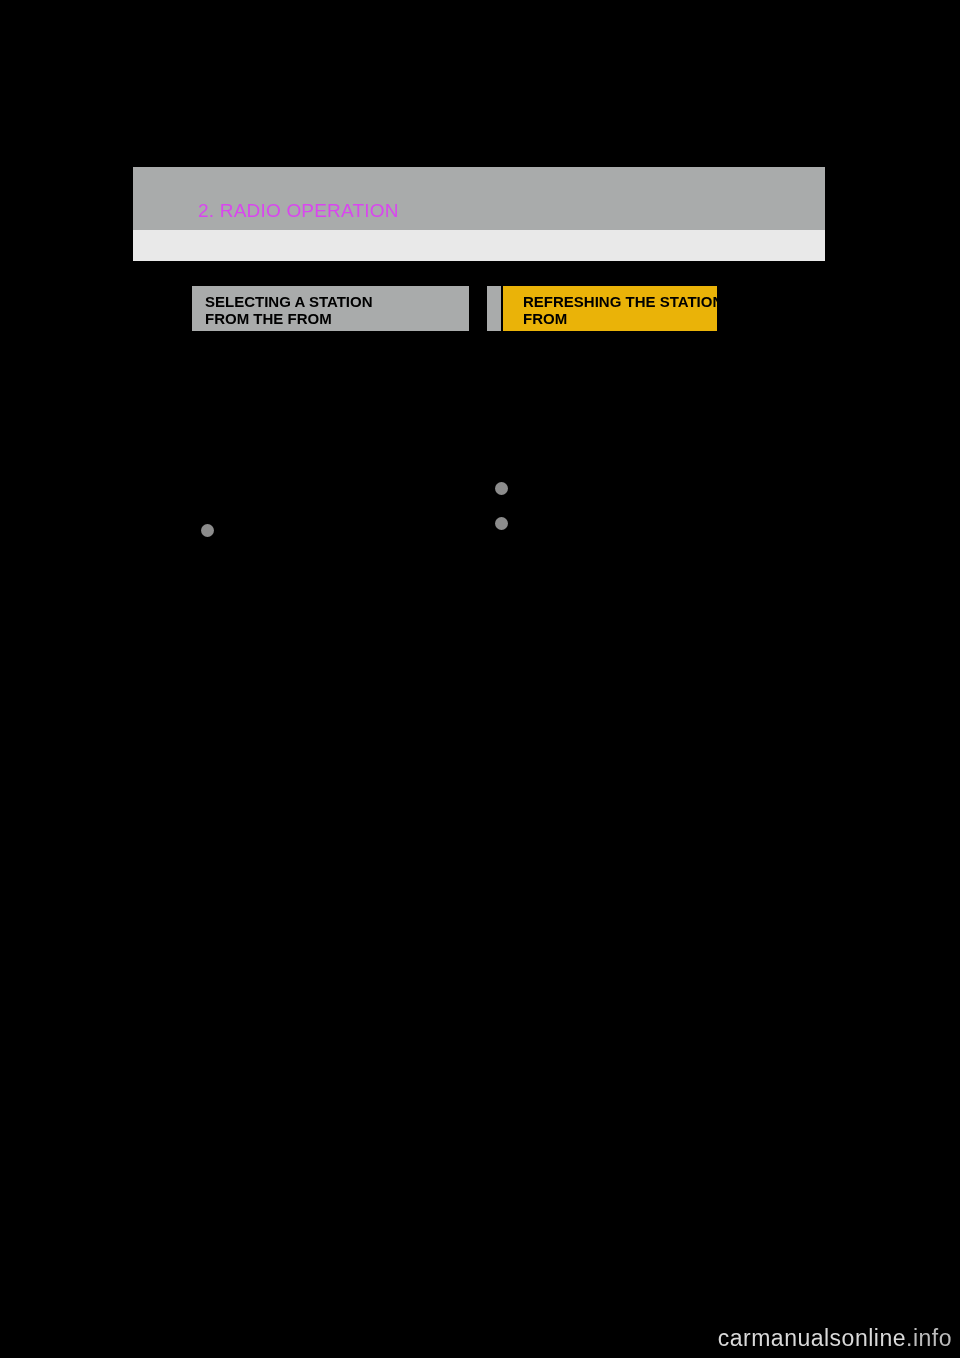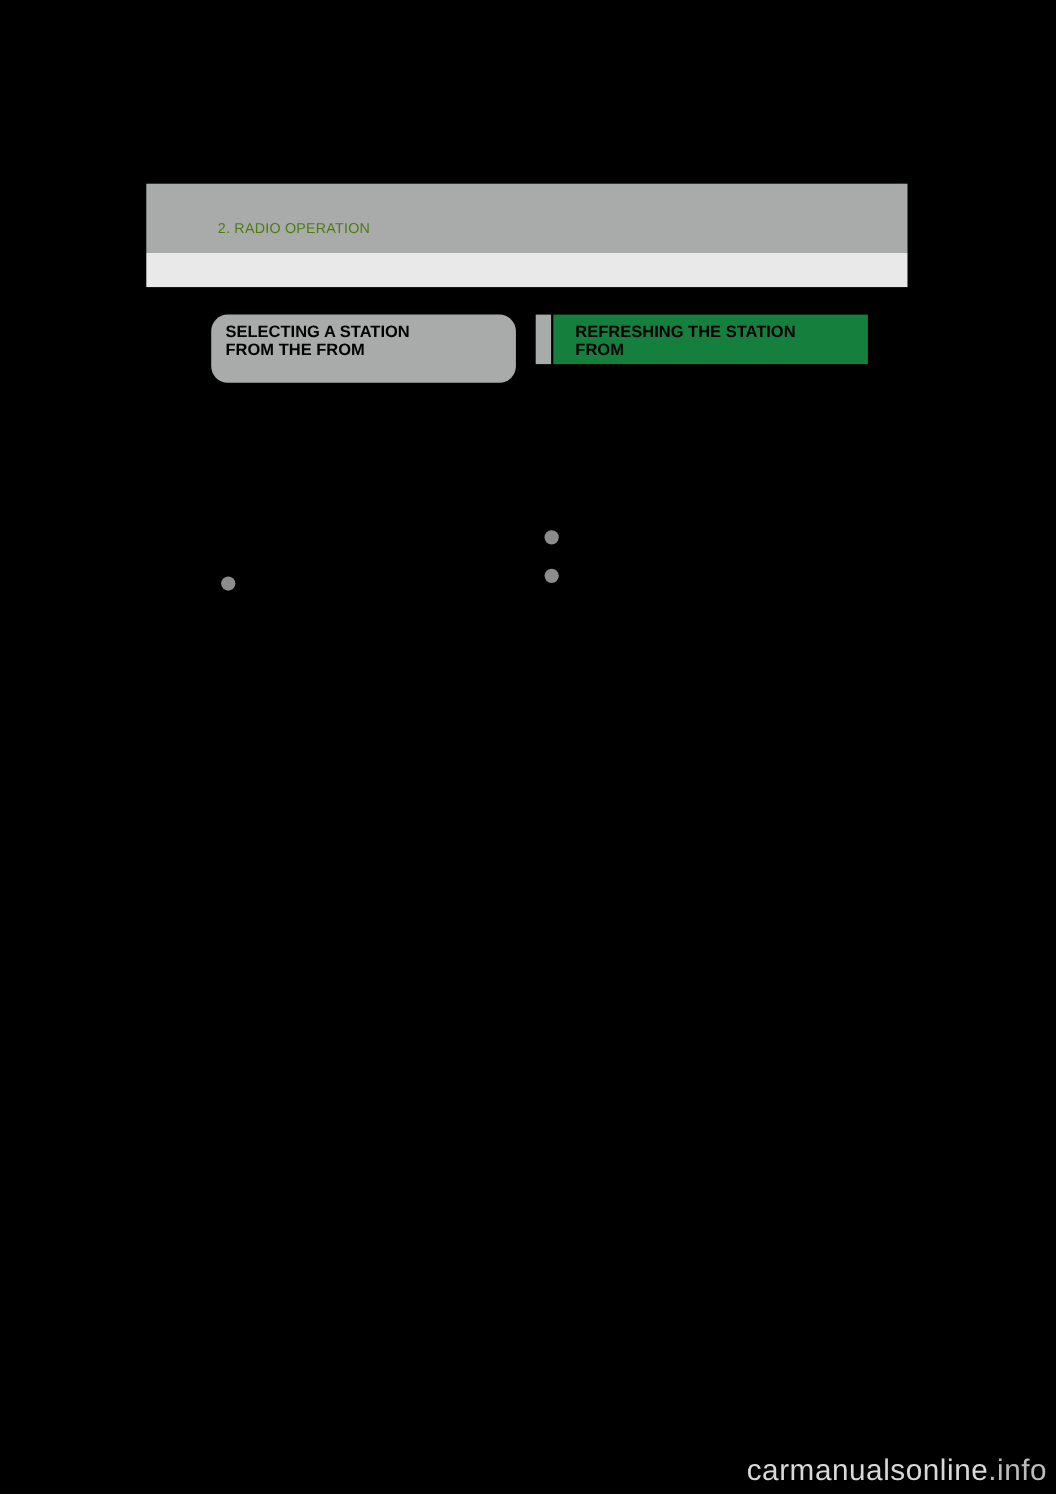--- a/index.html
+++ b/index.html
@@ -31,45 +31,44 @@
     left: 133px;
     top: 167px;
     width: 692px;
     height: 63px;
     background: #a9abab;
   }
   .header-title {
     position: absolute;
     left: 198px;
     top: 200px;
-    font-size: 13px;
-    color: #4d7c0f;
+    font-size: 19px;
+    color: #d946ef;
     letter-spacing: 0.2px;
     white-space: nowrap;
   }
 
   
   .header-strip {
     position: absolute;
     left: 133px;
     top: 230px;
     width: 692px;
     height: 31px;
     background: #e9e9e9;
   }
 
   
   .section-left {
     position: absolute;
     left: 192px;
     top: 286px;
     width: 277px;
-    height: 62px;
+    height: 45px;
     background: #a9abab;
-    border-radius: 15px;
   }
   .section-left-text {
     position: absolute;
     left: 13px;
     top: 7px;
     width: 255px;
     font-size: 15px;
     font-weight: bold;
     color: #000000;
     line-height: 17px;
@@ -81,23 +80,23 @@
     left: 487px;
     top: 286px;
     width: 14px;
     height: 45px;
     background: #a9abab;
   }
   .section-right {
     position: absolute;
     left: 503px;
     top: 286px;
-    width: 286px;
+    width: 214px;
     height: 45px;
-    background: #15803d;
+    background: #eab308;
   }
   .section-right-text {
     position: absolute;
     left: 20px;
     top: 7px;
     width: 235px;
     font-size: 15px;
     font-weight: bold;
     color: #000000;
     line-height: 17px;
@@ -113,21 +112,21 @@
   }
   .bullet-left-1 { left: 201px; top: 524px; }
   .bullet-right-1 { left: 495px; top: 482px; }
   .bullet-right-2 { left: 495px; top: 517px; }
 
   
   .watermark {
     position: absolute;
     right: 8px;
     bottom: 6px;
-    font-size: 27px;
+    font-size: 23px;
     color: #d9d9d9;
     letter-spacing: 0.5px;
     font-family: "Liberation Sans", sans-serif;
     white-space: nowrap;
   }
   .watermark .dim {
     color: #bcbcbc;
   }
 </style>
 </head>

